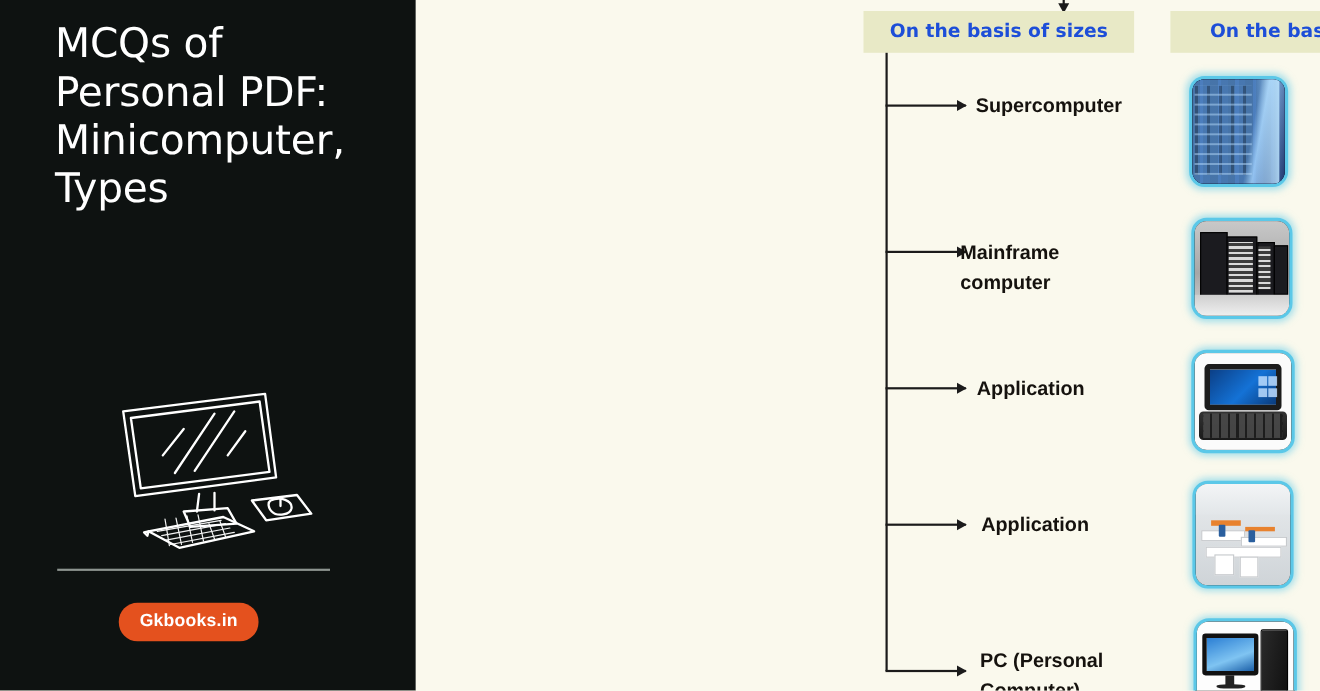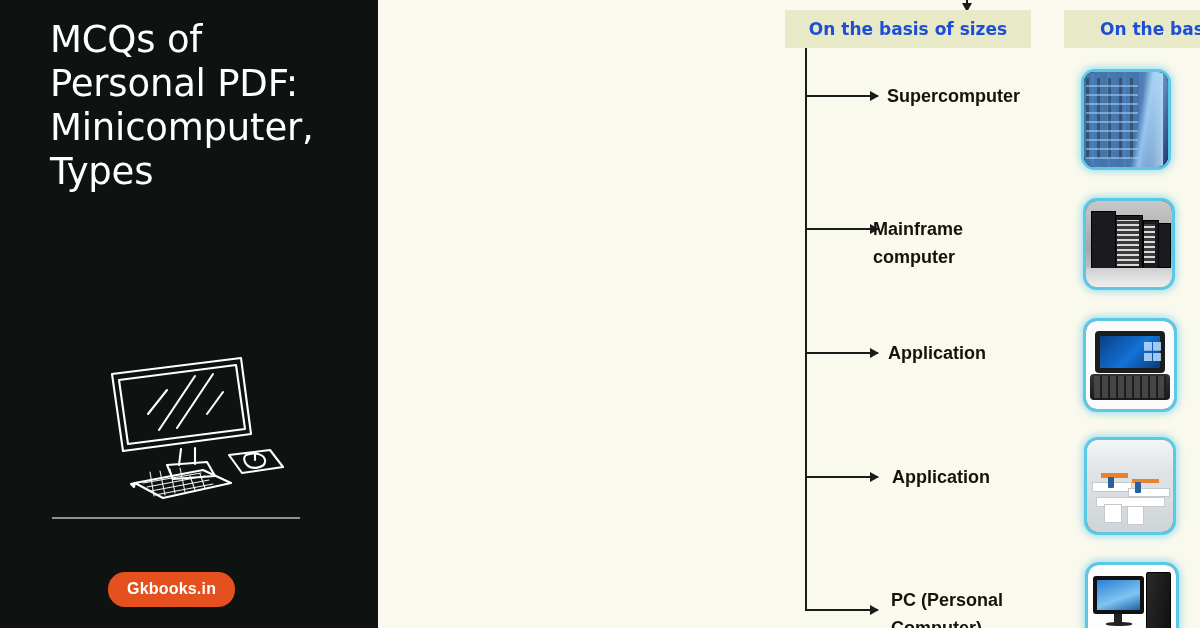--- a/index.html
+++ b/index.html
@@ -28,21 +28,20 @@
     background:#8d9490;
   }
   .badge{
     position:absolute;left:108px;top:548px;
     background:#e4511e;color:#fff;
     border-radius:17px;padding:8px 19px 9px 19px;
     font-size:16px;font-weight:bold;
     font-family:"Liberation Sans", sans-serif;
     letter-spacing:0.2px;
     box-sizing:border-box;
-    margin-top:24px;
   }
 
   
   .diagram{position:absolute;left:378px;top:0;width:822px;height:628px;background:#faf9ed;}
 
   .hdr-box{
     position:absolute;background:#e8e9c6;
     display:flex;align-items:center;justify-content:center;
     color:#1d4ed8;font-weight:bold;
     font-family:"DejaVu Sans", sans-serif;

